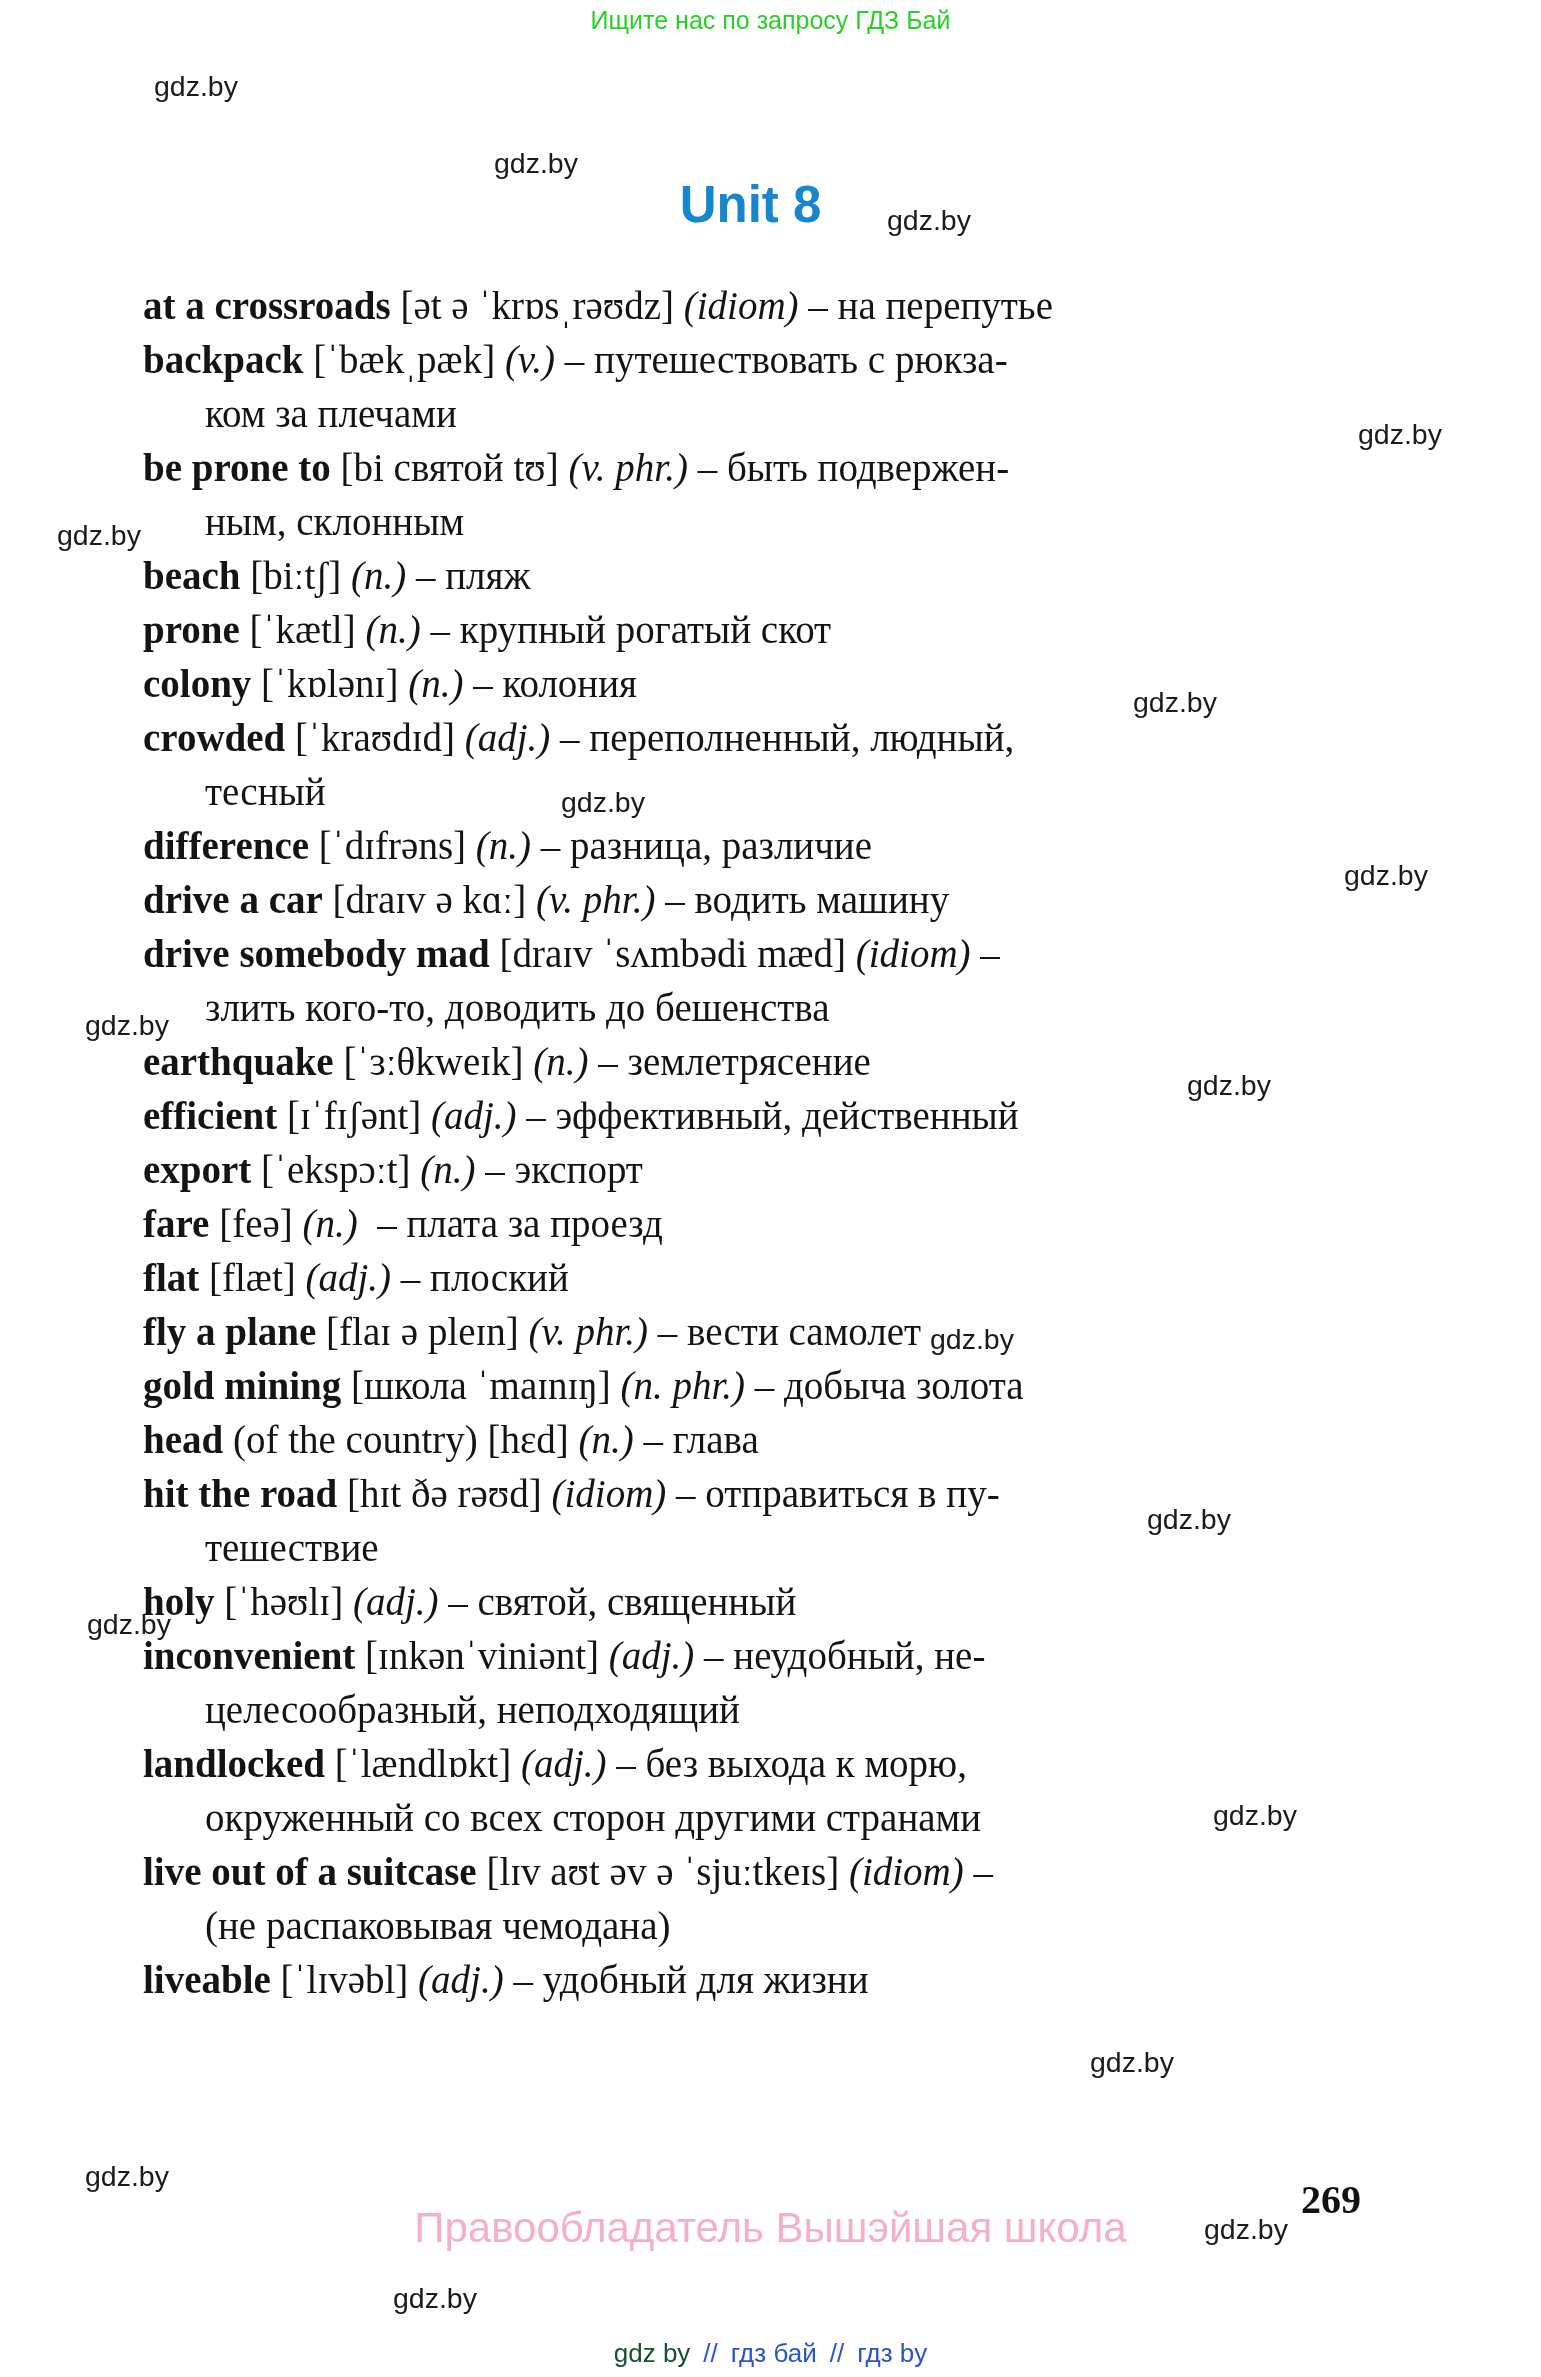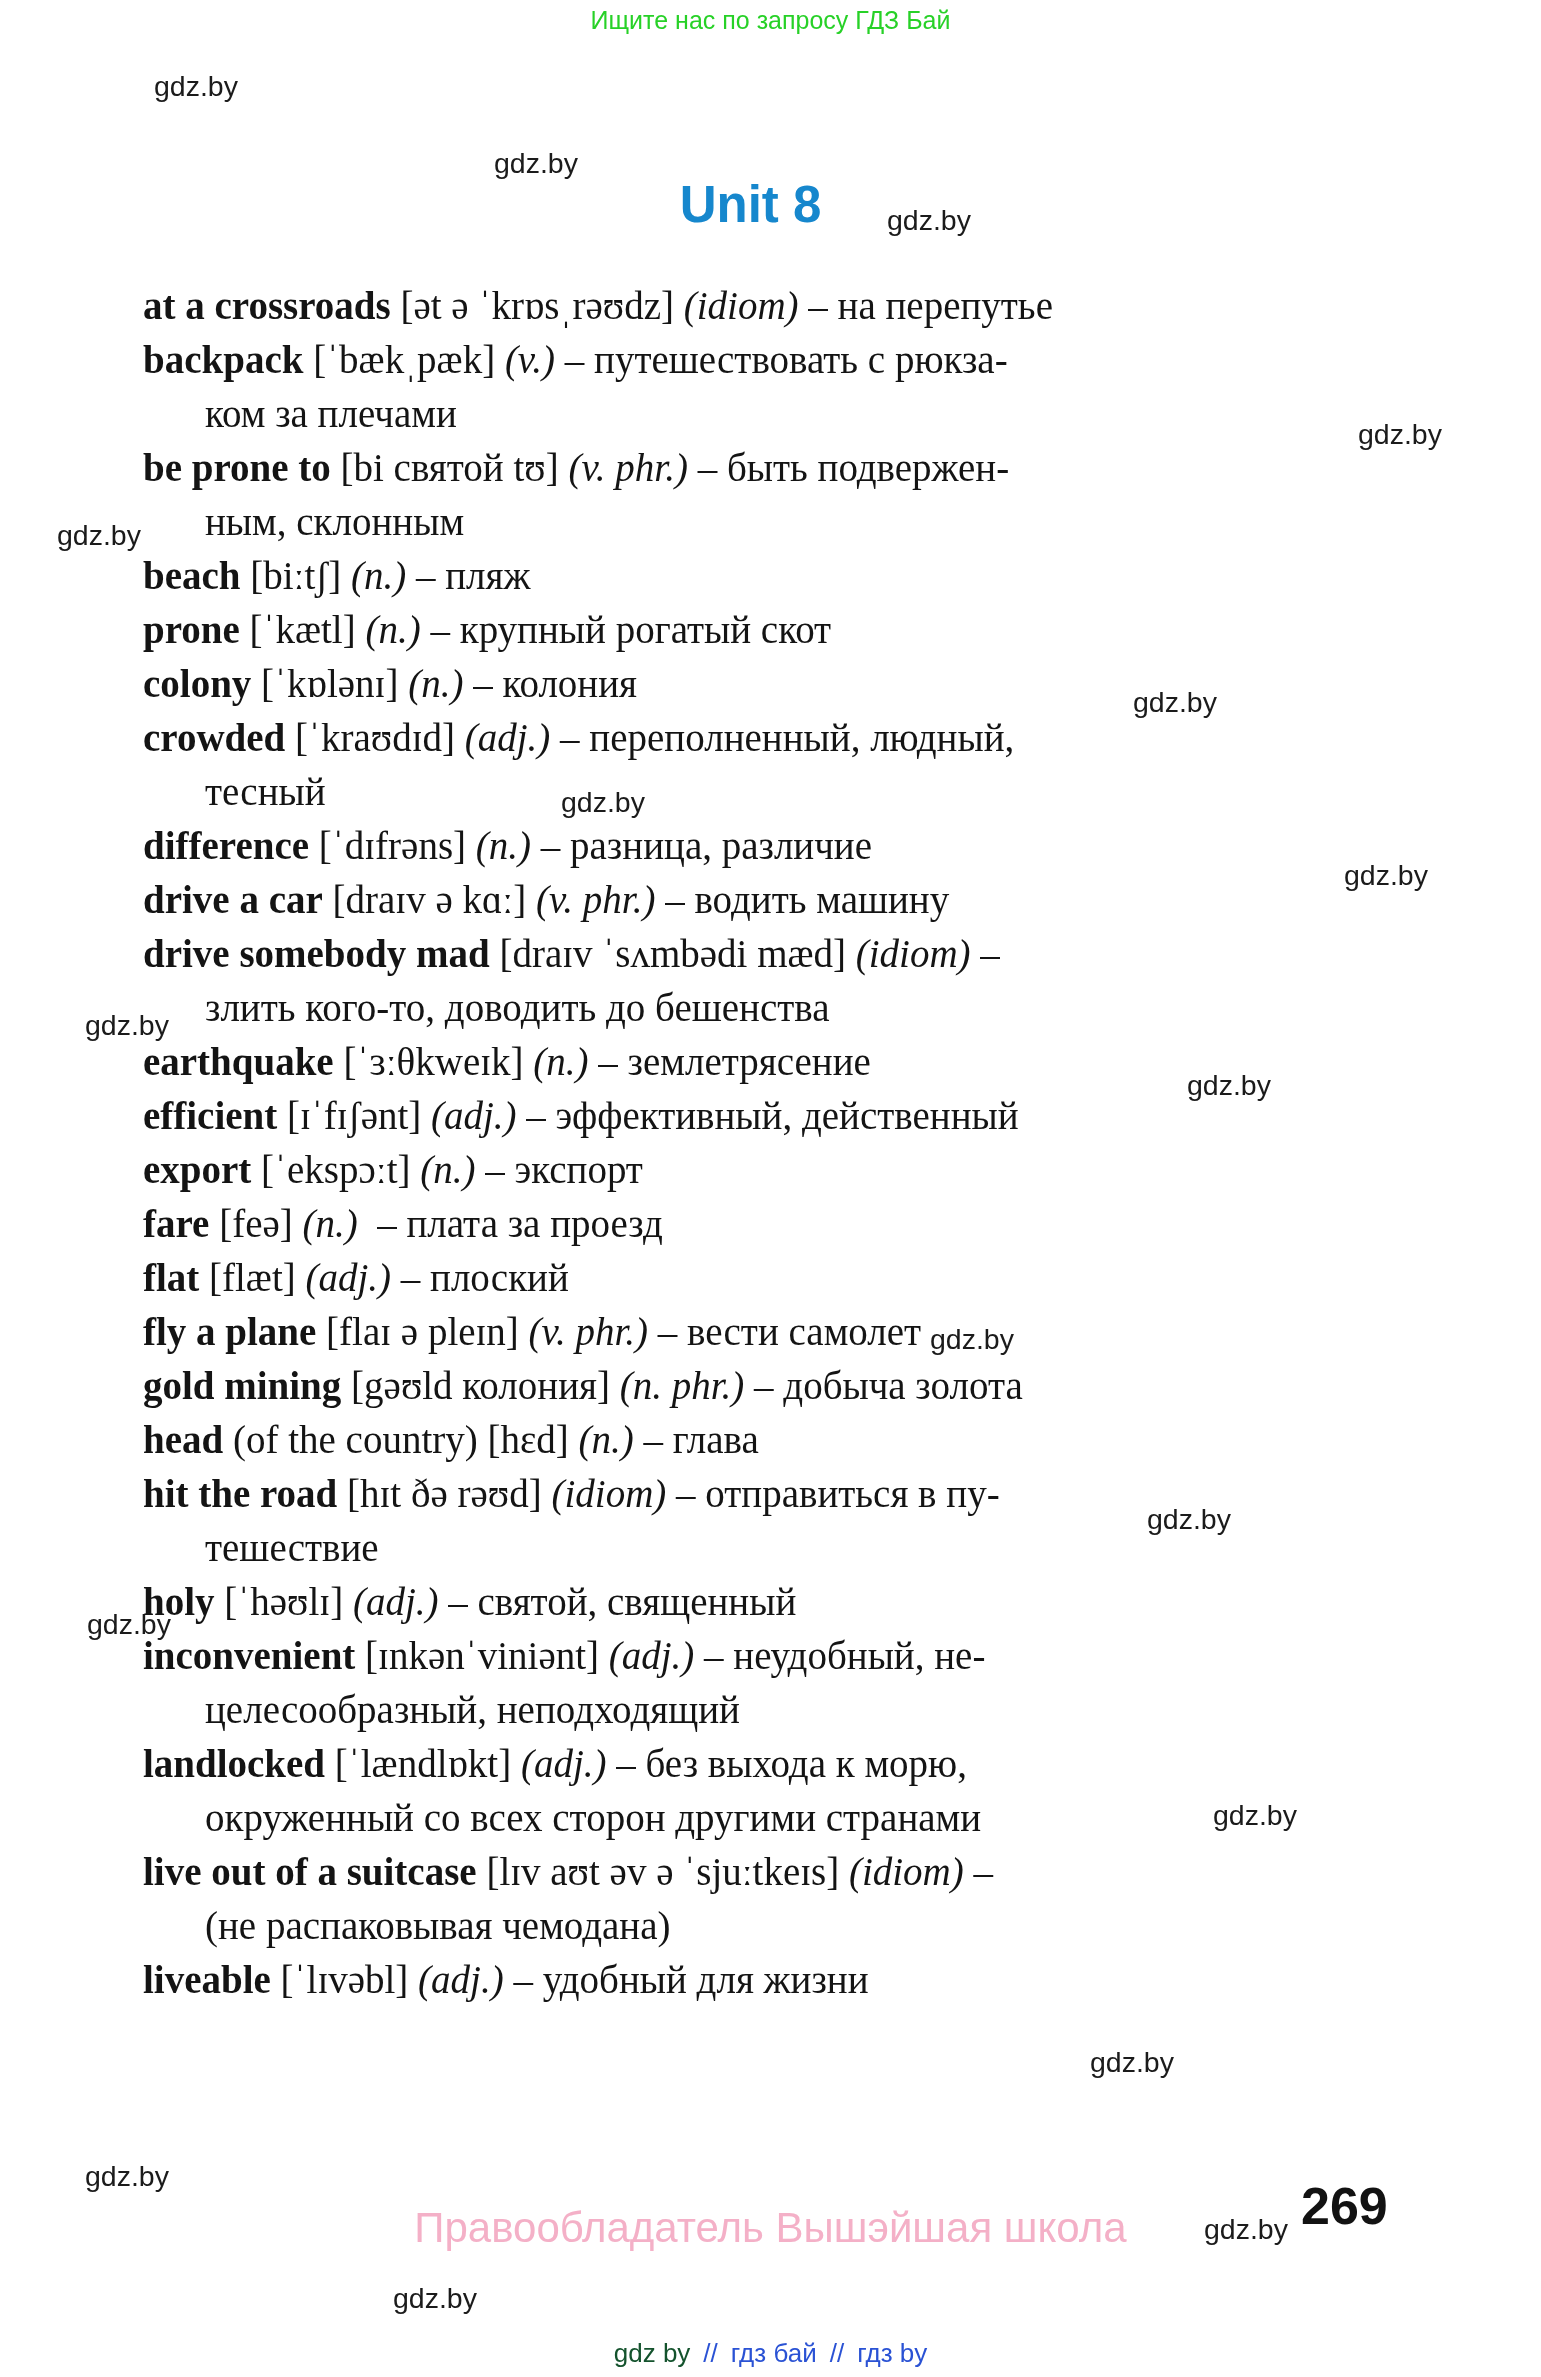--- a/index.html
+++ b/index.html
@@ -28,21 +28,21 @@
   .wm{
     position:absolute;font-family:"Liberation Sans",sans-serif;
     font-size:28.5px;color:#1b1b1b;white-space:nowrap;
   }
   .copyright{
     position:absolute;top:2204px;left:0;width:100%;text-align:center;
     font-family:"Liberation Sans",sans-serif;font-size:42px;font-weight:400;
   }
   .pagenum{
     position:absolute;left:1301px;top:2176px;
-    font-family:Liberation Sans, sans-serif;font-size:52px;font-weight:700;color:#121212;
+    font-family:Liberation Serif, serif;font-size:40px;font-weight:700;color:#121212;
   }
   .links{
     position:absolute;top:2338px;left:0;width:100%;text-align:center;
     font-family:"Liberation Sans",sans-serif;font-size:26px;
   }
   .links a{text-decoration:none;cursor:pointer;}
   .links .sep{margin:0 13px;}
 </style>
 </head>
 <body>
@@ -117,21 +117,21 @@
       <div class="entry">
         <div class="vline"><span class="run-b">fare</span><span class="run-r"> [feə] </span><span class="run-i">(n.)</span><span class="run-r">  – плата за проезд</span></div>
       </div>
       <div class="entry">
         <div class="vline"><span class="run-b">flat</span><span class="run-r"> [flæt] </span><span class="run-i">(adj.)</span><span class="run-r"> – плоский</span></div>
       </div>
       <div class="entry">
         <div class="vline"><span class="run-b">fly a plane</span><span class="run-r"> [flaɪ ə pleɪn] </span><span class="run-i">(v. phr.)</span><span class="run-r"> – вести самолет</span></div>
       </div>
       <div class="entry">
-        <div class="vline"><span class="run-b">gold mining</span><span class="run-r"> [gəʊld колония] </span><span class="run-i">(n. phr.)</span><span class="run-r"> – добыча золота</span></div>
+        <div class="vline"><span class="run-b">gold mining</span><span class="run-r"> [школа ˈmaɪnɪŋ] </span><span class="run-i">(n. phr.)</span><span class="run-r"> – добыча золота</span></div>
       </div>
       <div class="entry">
         <div class="vline"><span class="run-b">head</span><span class="run-r"> (of the country) [hɛd] </span><span class="run-i">(n.)</span><span class="run-r"> – глава</span></div>
       </div>
       <div class="entry">
         <div class="vline"><span class="run-b">hit the road</span><span class="run-r"> [hɪt ðə rəʊd] </span><span class="run-i">(idiom)</span><span class="run-r"> – отправиться в пу-</span></div>
         <div class="vline cont"><span class="run-r">тешествие</span></div>
       </div>
       <div class="entry">
         <div class="vline"><span class="run-b">holy</span><span class="run-r"> [ˈhəʊlɪ] </span><span class="run-i">(adj.)</span><span class="run-r"> – святой, священный</span></div>

